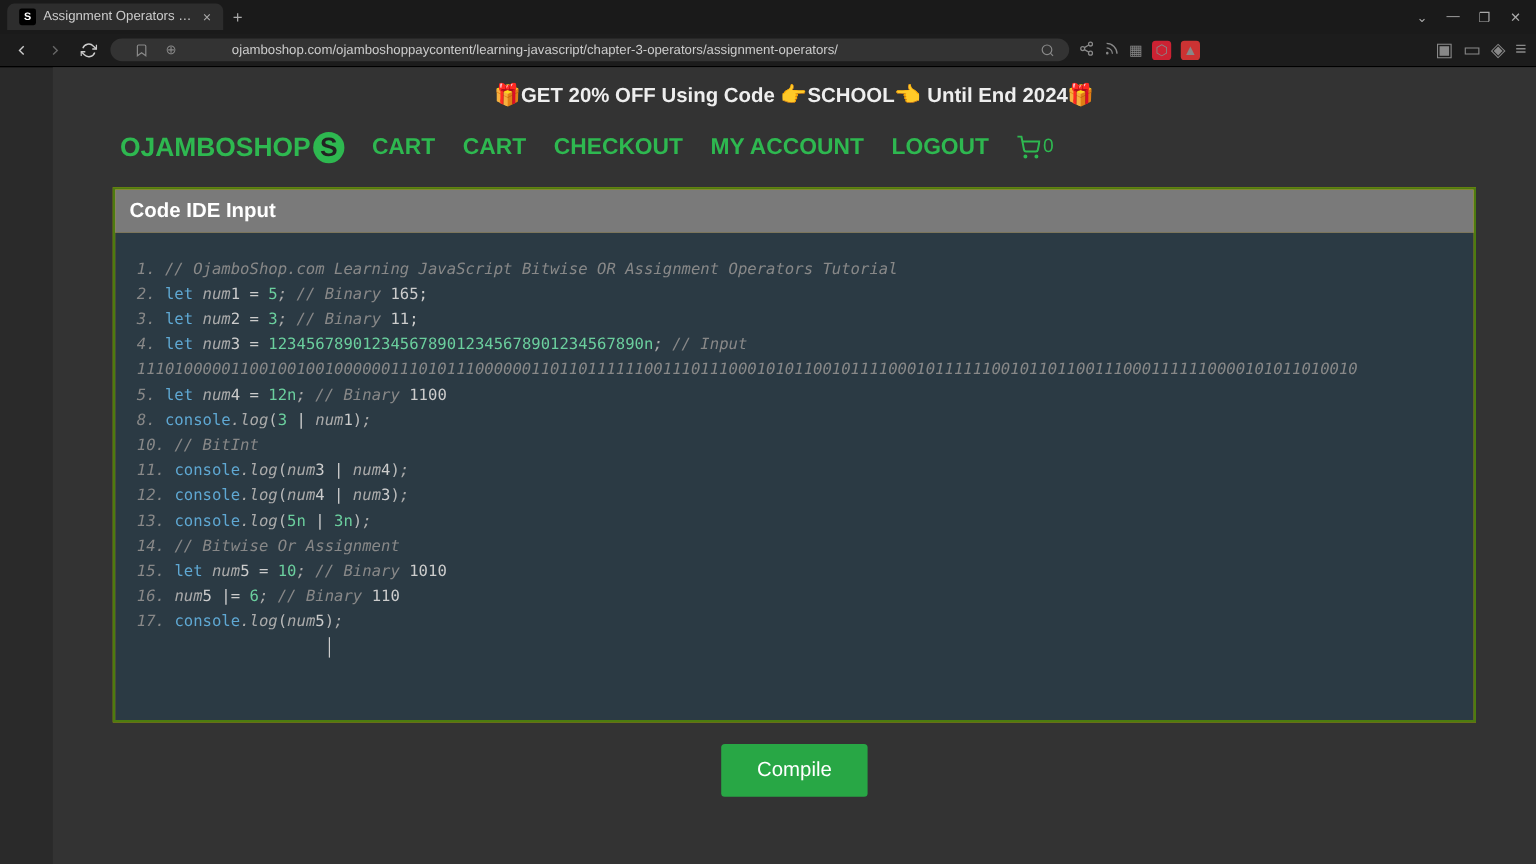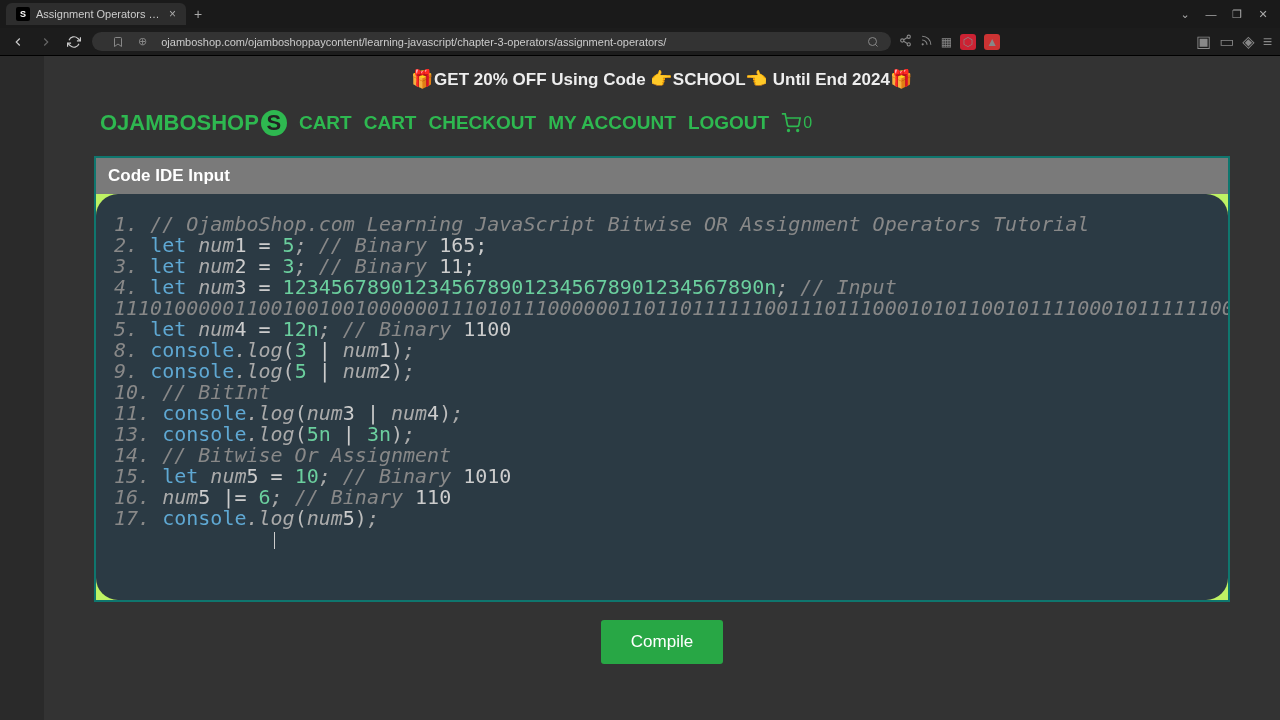--- a/index.html
+++ b/index.html
@@ -25,30 +25,30 @@
 
 
 .page { background: #333; height: calc(720px - 56px); overflow-y: auto; position: relative; margin-left: 44px; }
 .page::-webkit-scrollbar { width: 10px; }
 .page::-webkit-scrollbar-track { background: #2a2a2a; }
 .page::-webkit-scrollbar-thumb { background: #555; border-radius: 5px; }
 
 .promo-banner { text-align: center; padding: 12px 0; font-size: 17px; font-weight: bold; color: #eee; }
 .promo-banner .emoji { font-size: 18px; }
 
-.header-nav { display: flex; align-items: center; gap: 12px; padding: 8px 56px 20px; }
+.header-nav { display: flex; align-items: center; gap: 23px; padding: 8px 56px 20px; }
 .logo { display: flex; align-items: center; gap: 2px; font-size: 22px; font-weight: 800; color: #2eb850; }
 .logo-badge { width: 26px; height: 26px; border-radius: 50%; background: #2eb850; display: flex; align-items: center; justify-content: center; color: #222; font-weight: bold; }
 .nav-link { color: #2eb850; font-size: 19px; font-weight: 800; cursor: pointer; }
 .cart-widget { display: flex; align-items: center; gap: 2px; color: #2eb850; cursor: pointer; }
 
 .content-area { padding: 0 50px; }
-.ide-panel { border: 2px solid #0f766e; background: #bef264; }
+.ide-panel { border: 2px solid #4d7c0f; background: #eab308; }
 .ide-header { background: #7a7a7a; color: #fff; padding: 8px 12px; font-size: 17px; font-weight: 600; }
-.code-area { background: #2b3a44; padding: 20px 18px 50px; font-family: "Menlo", "Consolas", monospace; font-size: 20px; line-height: 21px; position: relative; overflow-x: auto; border-radius: 22px; }
+.code-area { background: #2b3a44; padding: 20px 18px 50px; font-family: "Menlo", "Consolas", monospace; font-size: 13px; line-height: 21px; position: relative; overflow-x: auto; }
 .code-line { white-space: pre; }
 .ln { color: #888; font-style: italic; }
 .comment { color: #888; font-style: italic; }
 .kw { color: #5fa8d3; }
 .ident { color: #aaa; font-style: italic; }
 .op { color: #ccc; }
 .num { color: #ccc; }
 .func { color: #aaa; font-style: italic; }
 .paren { color: #bbb; }
 .semi { color: #aaa; font-style: italic; }
@@ -93,21 +93,21 @@
           <path d="M23 4v6h-6M1 20v-6h6"></path>
           <path d="M3.51 9a9 9 0 0114.85-3.36L23 10M1 14l4.64 4.36A9 9 0 0020.49 15"></path>
         </svg>
     </span>
     <div class="url-field">
       <span style="margin-left:auto;"></span>
       <svg width="12" height="12" viewBox="0 0 24 24" fill="none" stroke="#888" stroke-width="2">
           <path d="M19 21l-7-5-7 5V5a2 2 0 012-2h10a2 2 0 012 2z"></path>
         </svg>
       <span style="margin:0 6px;color:#888;">⊕</span>
-      <span style="flex:1;">ojamboshop.com/ojamboshoppaycontent/learning-javascript/chapter-3-operators/assignment-operators/</span>
+      <span style="flex:1;margin-left:32px;">ojamboshop.com/ojamboshoppaycontent/learning-javascript/chapter-3-operators/assignment-operators/</span>
       <svg width="12" height="12" viewBox="0 0 24 24" fill="none" stroke="#888" stroke-width="2">
           <circle cx="11" cy="11" r="8"></circle>
           <path d="M21 21l-4.35-4.35"></path>
         </svg>
     </div>
     <div class="url-icons-right">
       <span>
         <svg width="13" height="13" viewBox="0 0 24 24" fill="none" stroke="#888" stroke-width="2">
             <circle cx="18" cy="5" r="3"></circle>
             <circle cx="6" cy="12" r="3"></circle>
@@ -162,23 +162,23 @@
     <div class="ide-panel">
       <div class="ide-header">Code IDE Input</div>
       <div class="code-area">
 <div class="code-line"><span class="ln">1. </span><span class="comment">// OjamboShop.com Learning JavaScript Bitwise OR Assignment Operators Tutorial</span></div>
 <div class="code-line"><span class="ln">2. </span><span class="kw">let</span><span class="ident"> num</span><span class="num">1</span><span class="op"> = </span><span class="highlight-num">5</span><span class="semi">;</span><span class="comment"> // Binary </span><span class="num">165;</span></div>
 <div class="code-line"><span class="ln">3. </span><span class="kw">let</span><span class="ident"> num</span><span class="num">2</span><span class="op"> = </span><span class="highlight-num">3</span><span class="semi">;</span><span class="comment"> // Binary </span><span class="num">11;</span></div>
 <div class="code-line"><span class="ln">4. </span><span class="kw">let</span><span class="ident"> num</span><span class="num">3</span><span class="op"> = </span><span class="highlight-num">1234567890123456789012345678901234567890n</span><span class="semi">;</span><span class="comment"> // Input</span></div>
 <div class="code-line long-binary">1110100000110010010010000001110101110000001101101111110011101110001010110010111100010111111001011011001110001111110000101011010010</div>
 <div class="code-line"><span class="ln">5. </span><span class="kw">let</span><span class="ident"> num</span><span class="num">4</span><span class="op"> = </span><span class="highlight-num">12n</span><span class="semi">;</span><span class="comment"> // Binary </span><span class="num">1100</span></div>
 <div class="code-line"><span class="ln">8. </span><span class="kw">console</span><span class="func">.log</span><span class="paren">(</span><span class="highlight-num">3</span><span class="op"> | </span><span class="ident">num</span><span class="num">1</span><span class="paren">)</span><span class="semi">;</span></div>
-<div class="code-line"><span class="ln">9. </span><span class="kw">console</span><span class="func">.log</span><span class="paren">(</span><span class="highlight-num">5</span><span class="op"> | </span><span class="ident">num</span><span class="num">2</span><span class="paren">)</span><span class="semi">;</span></div>
 <div class="code-line"><span class="ln">10. </span><span class="comment">// BitInt</span></div>
 <div class="code-line"><span class="ln">11. </span><span class="kw">console</span><span class="func">.log</span><span class="paren">(</span><span class="ident">num</span><span class="num">3</span><span class="op"> | </span><span class="ident">num</span><span class="num">4</span><span class="paren">)</span><span class="semi">;</span></div>
+<div class="code-line"><span class="ln">12. </span><span class="kw">console</span><span class="func">.log</span><span class="paren">(</span><span class="ident">num</span><span class="num">4</span><span class="op"> | </span><span class="ident">num</span><span class="num">3</span><span class="paren">)</span><span class="semi">;</span></div>
 <div class="code-line"><span class="ln">13. </span><span class="kw">console</span><span class="func">.log</span><span class="paren">(</span><span class="highlight-num">5n</span><span class="op"> | </span><span class="highlight-num">3n</span><span class="paren">)</span><span class="semi">;</span></div>
 <div class="code-line"><span class="ln">14. </span><span class="comment">// Bitwise Or Assignment</span></div>
 <div class="code-line"><span class="ln">15. </span><span class="kw">let</span><span class="ident"> num</span><span class="num">5</span><span class="op"> = </span><span class="highlight-num">10</span><span class="semi">;</span><span class="comment"> // Binary </span><span class="num">1010</span></div>
 <div class="code-line"><span class="ln">16. </span><span class="ident">num</span><span class="num">5</span><span class="op"> |= </span><span class="highlight-num">6</span><span class="semi">;</span><span class="comment"> // Binary </span><span class="num">110</span></div>
 <div class="code-line"><span class="ln">17. </span><span class="kw">console</span><span class="func">.log</span><span class="paren">(</span><span class="ident">num</span><span class="num">5</span><span class="paren">)</span><span class="semi">;</span></div>
 <div class="code-line"><span class="cursor"></span></div>
       </div>
     </div>
 
     <div class="compile-row">

